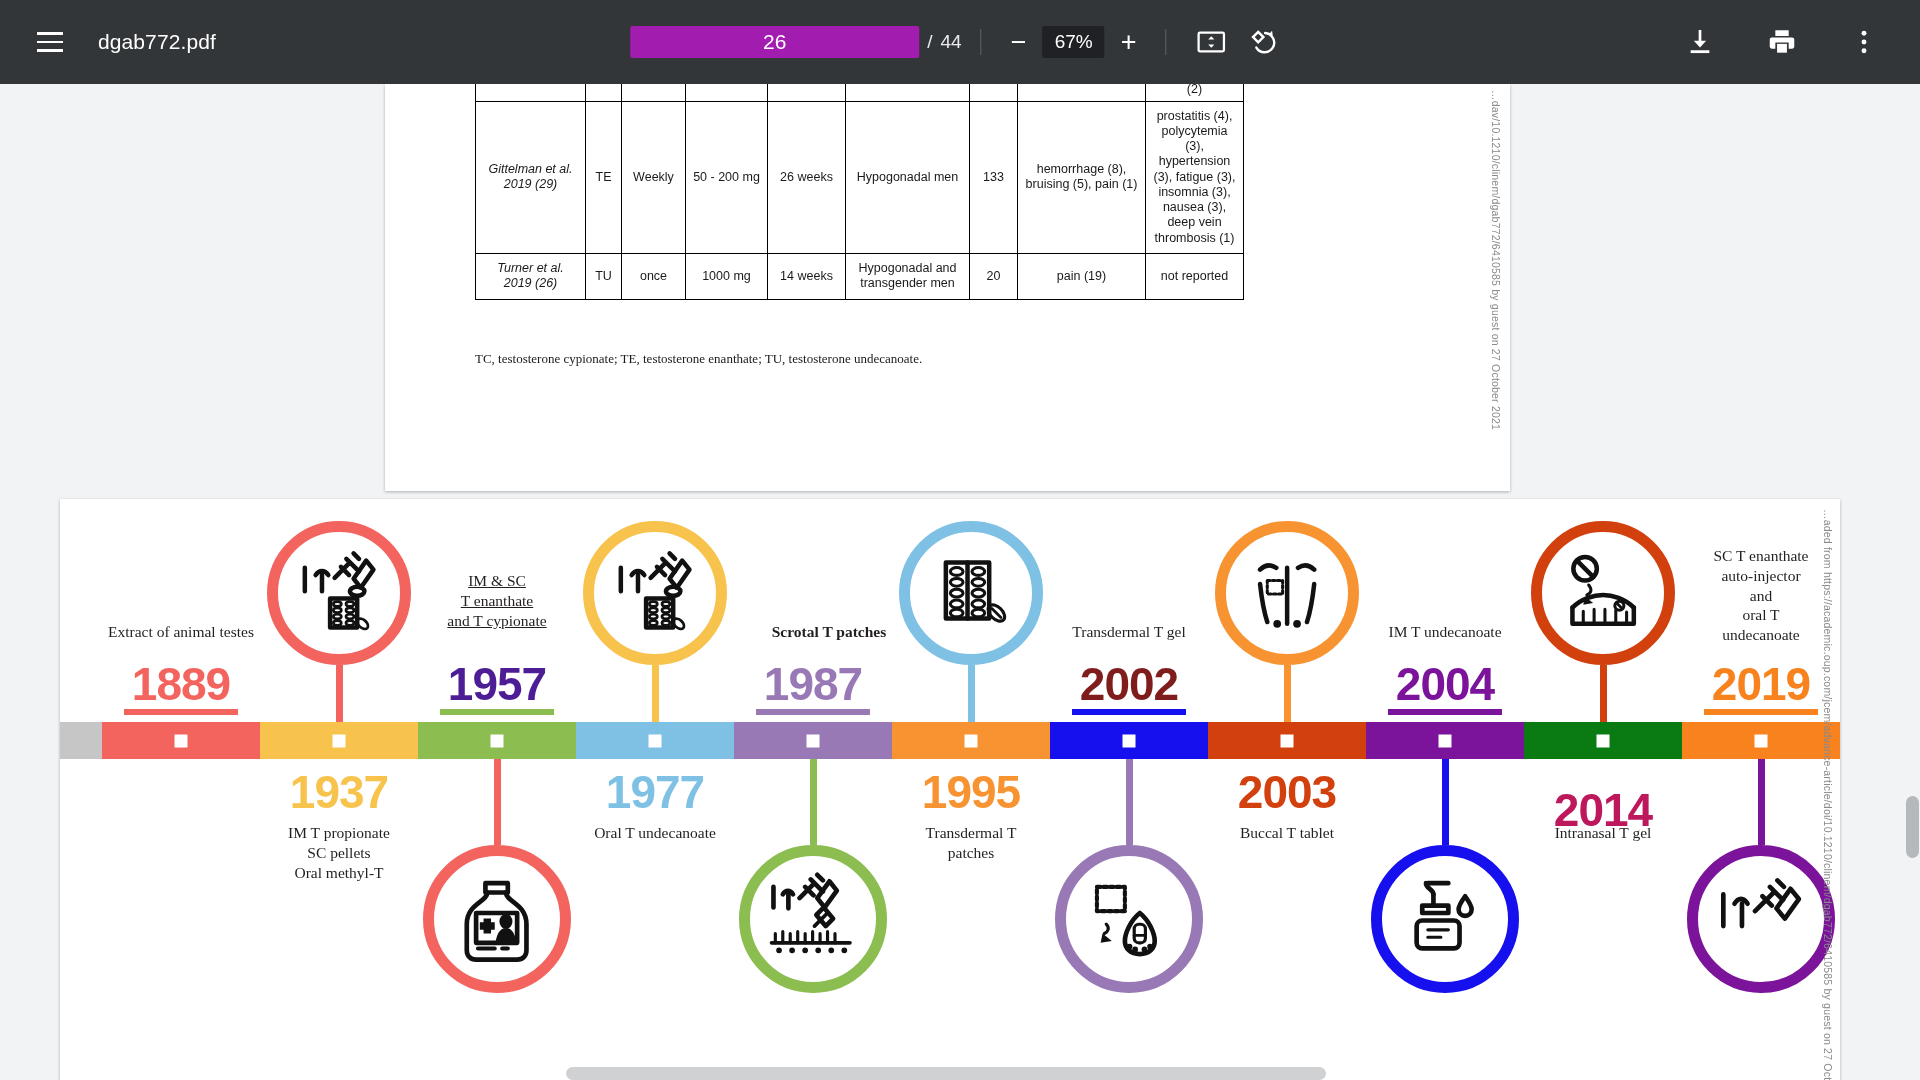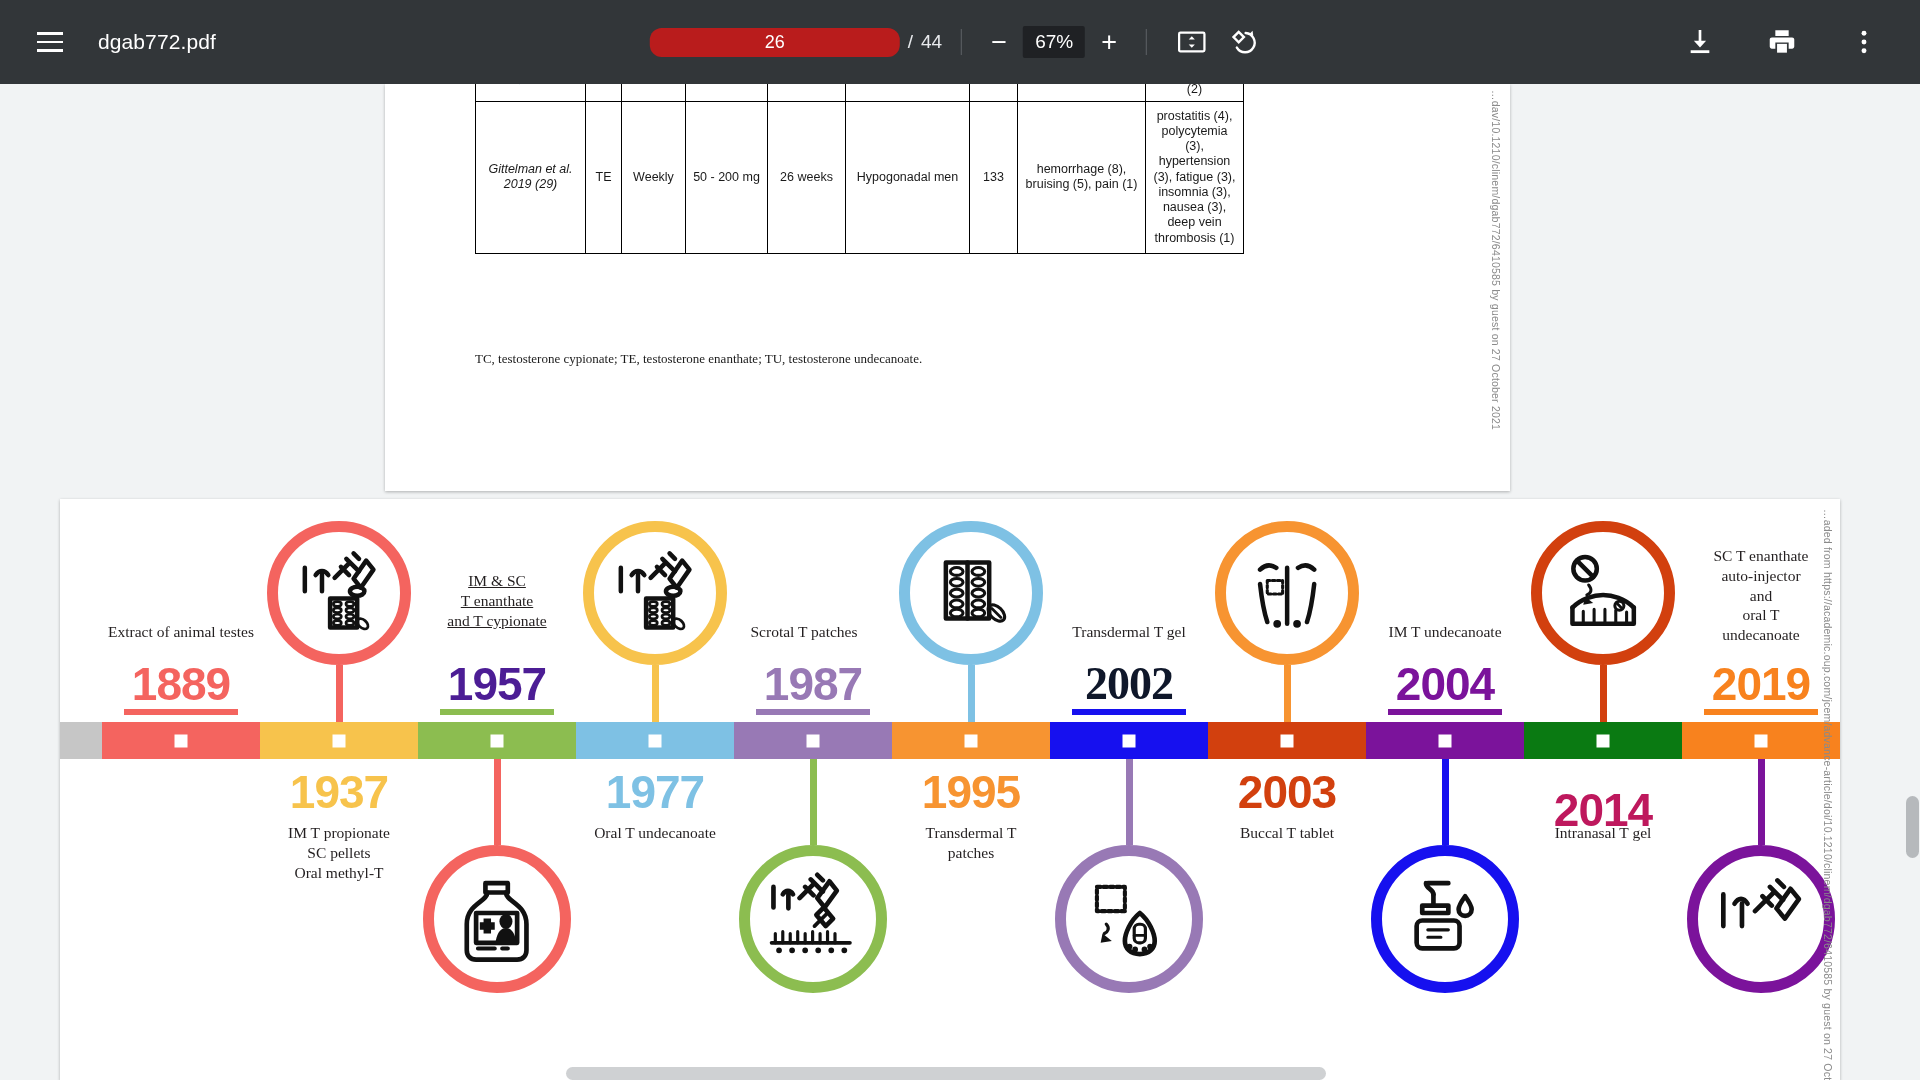--- a/index.html
+++ b/index.html
@@ -26,23 +26,23 @@
   #doc-title {
     margin-left: 26px; font-size: 21px; color: #ffffff;
     letter-spacing: .1px; font-weight: 400;
   }
   #center-ctrls {
     position: absolute; left: 50%; transform: translateX(-50%);
     display: flex; align-items: center; gap: 0;
     font-size: 19px;
   }
   .pagebox {
-    background: #b91c1c; color: #ffffff;
-    padding: 4px 9px; border-radius: 12px;
-    font-size: 18px; min-width: 36px; text-align: center;
+    background: #a21caf; color: #ffffff;
+    padding: 4px 9px; border-radius: 2px;
+    font-size: 21px; min-width: 36px; text-align: center;
     border: none; outline: none;
     font-family: "Liberation Sans", sans-serif;
   }
   .pagesep { margin: 0 8px; color: #e8eaed; font-size: 19px; }
   .pagetotal { color: #e8eaed; font-size: 19px; }
   .vdiv { width: 1px; height: 26px; background: #5f6368; margin: 0 19px; }
   .zoom-btn {
     width: 36px; height: 36px; display: flex; align-items: center;
     justify-content: center; cursor: pointer; font-size: 27px;
     color: #ffffff; line-height: 1; font-weight: 300;
@@ -259,20 +259,33 @@
 bruising (5), pain (1)</td>
         <td class="w-ae2" style="white-space:pre-line">prostatitis (4),
 polycytemia (3),
 hypertension
 (3), fatigue (3),
 insomnia (3),
 nausea (3),
 deep vein
 thrombosis (1)</td>
       </tr>
+      <tr style="height:46px">
+        <td class="w-study" style="white-space:pre-line">Turner et al.
+2019 (26)</td>
+        <td class="w-form">TU</td>
+        <td class="w-freq">once</td>
+        <td class="w-dose">1000 mg</td>
+        <td class="w-dur">14 weeks</td>
+        <td class="w-pop" style="white-space:pre-line">Hypogonadal and
+transgender men</td>
+        <td class="w-n">20</td>
+        <td class="w-ae1">pain (19)</td>
+        <td class="w-ae2">not reported</td>
+      </tr>
     </tbody>
       </table>
 
     <div id="tbl-note">TC, testosterone cypionate; TE, testosterone enanthate; TU, testosterone undecanoate.</div>
     <div class="vtext" id="vtext-a">…dav/10.1210/clinem/dgab772/6410585 by guest on 27 October 2021</div>
   </div>
 
   <div id="page-b">
 
     <div id="tl-bar">
@@ -391,37 +404,37 @@
                   <ellipse cx="58" cy="72" rx="7" ry="4.3"></ellipse>
                 </g>
      <ellipse cx="78" cy="72" rx="11" ry="6.6" transform="rotate(44 78 72)" stroke-width="3.4"></ellipse>
      <path d="M73 67l10 10" stroke-width="3"></path>
               </g>
             </svg>
           </div>
         </div>
         <div class="year" style="left: 683px; top: 158px; width: 140px; color: rgb(152, 121, 181);">1987</div>
         <div class="uline" style="left: 696px; top: 210px; width: 114px; background: rgb(152, 121, 181);"></div>
-        <div class="lbl" style="left: 634px; top: 123px; width: 220px;">Scrotal T patches</div>
+        <div class="lbl" style="left: 659px; top: 123px; width: 220px; font-weight: bold;">Scrotal T patches</div>
         <div class="stem" style="left: 1223.5px; top: 166px; height: 57px; background: rgb(247, 148, 49);"></div>
         <div class="circ" style="left: 1155px; top: 22px; width: 144px; height: 144px; border: 11px solid rgb(247, 148, 49);">
           <div class="ico">
             <svg viewBox="0 0 100 100">
               <g stroke="#111" fill="none" stroke-width="5" stroke-linecap="round" stroke-linejoin="round">
      <path d="M20 24c6-6 12-6 18-2M80 24c-6-6-12-6-18-2"></path>
      <path d="M20 40c2 18 4 30 8 42M80 40c-2 18-4 30-8 42"></path>
      <path d="M50 22v62"></path>
      <circle cx="39" cy="84" r="1.8" fill="#111"></circle>
                 <circle cx="61" cy="84" r="1.8" fill="#111"></circle>
      <rect x="28" y="36" width="17" height="15" stroke-dasharray="3 2.6" stroke-width="3.4"></rect>
               </g>
             </svg>
           </div>
         </div>
-        <div class="year" style="left: 999px; top: 158px; width: 140px; color: #0f172a; font-family: Liberation Serif, serif;">2002</div>
+        <div class="year" style="left: 999px; top: 158px; width: 140px; color: #7f1d1d;">2002</div>
         <div class="uline" style="left: 1012px; top: 210px; width: 114px; background: rgb(22, 16, 239);"></div>
         <div class="lbl" style="left: 959px; top: 123px; width: 220px;">Transdermal T gel</div>
         <div class="stem" style="left: 1539.5px; top: 166px; height: 57px; background: rgb(210, 64, 14);"></div>
         <div class="circ" style="left: 1471px; top: 22px; width: 144px; height: 144px; border: 11px solid rgb(210, 64, 14);">
           <div class="ico">
             <svg viewBox="0 0 100 100">
               <g stroke="#111" fill="none" stroke-width="5" stroke-linecap="round" stroke-linejoin="round">
      <circle cx="30" cy="23" r="13"></circle>
                 <path d="M21 14l18 18"></path>
      <path d="M34 41c4 5 3 9-2 11" stroke-width="3.4"></path>

